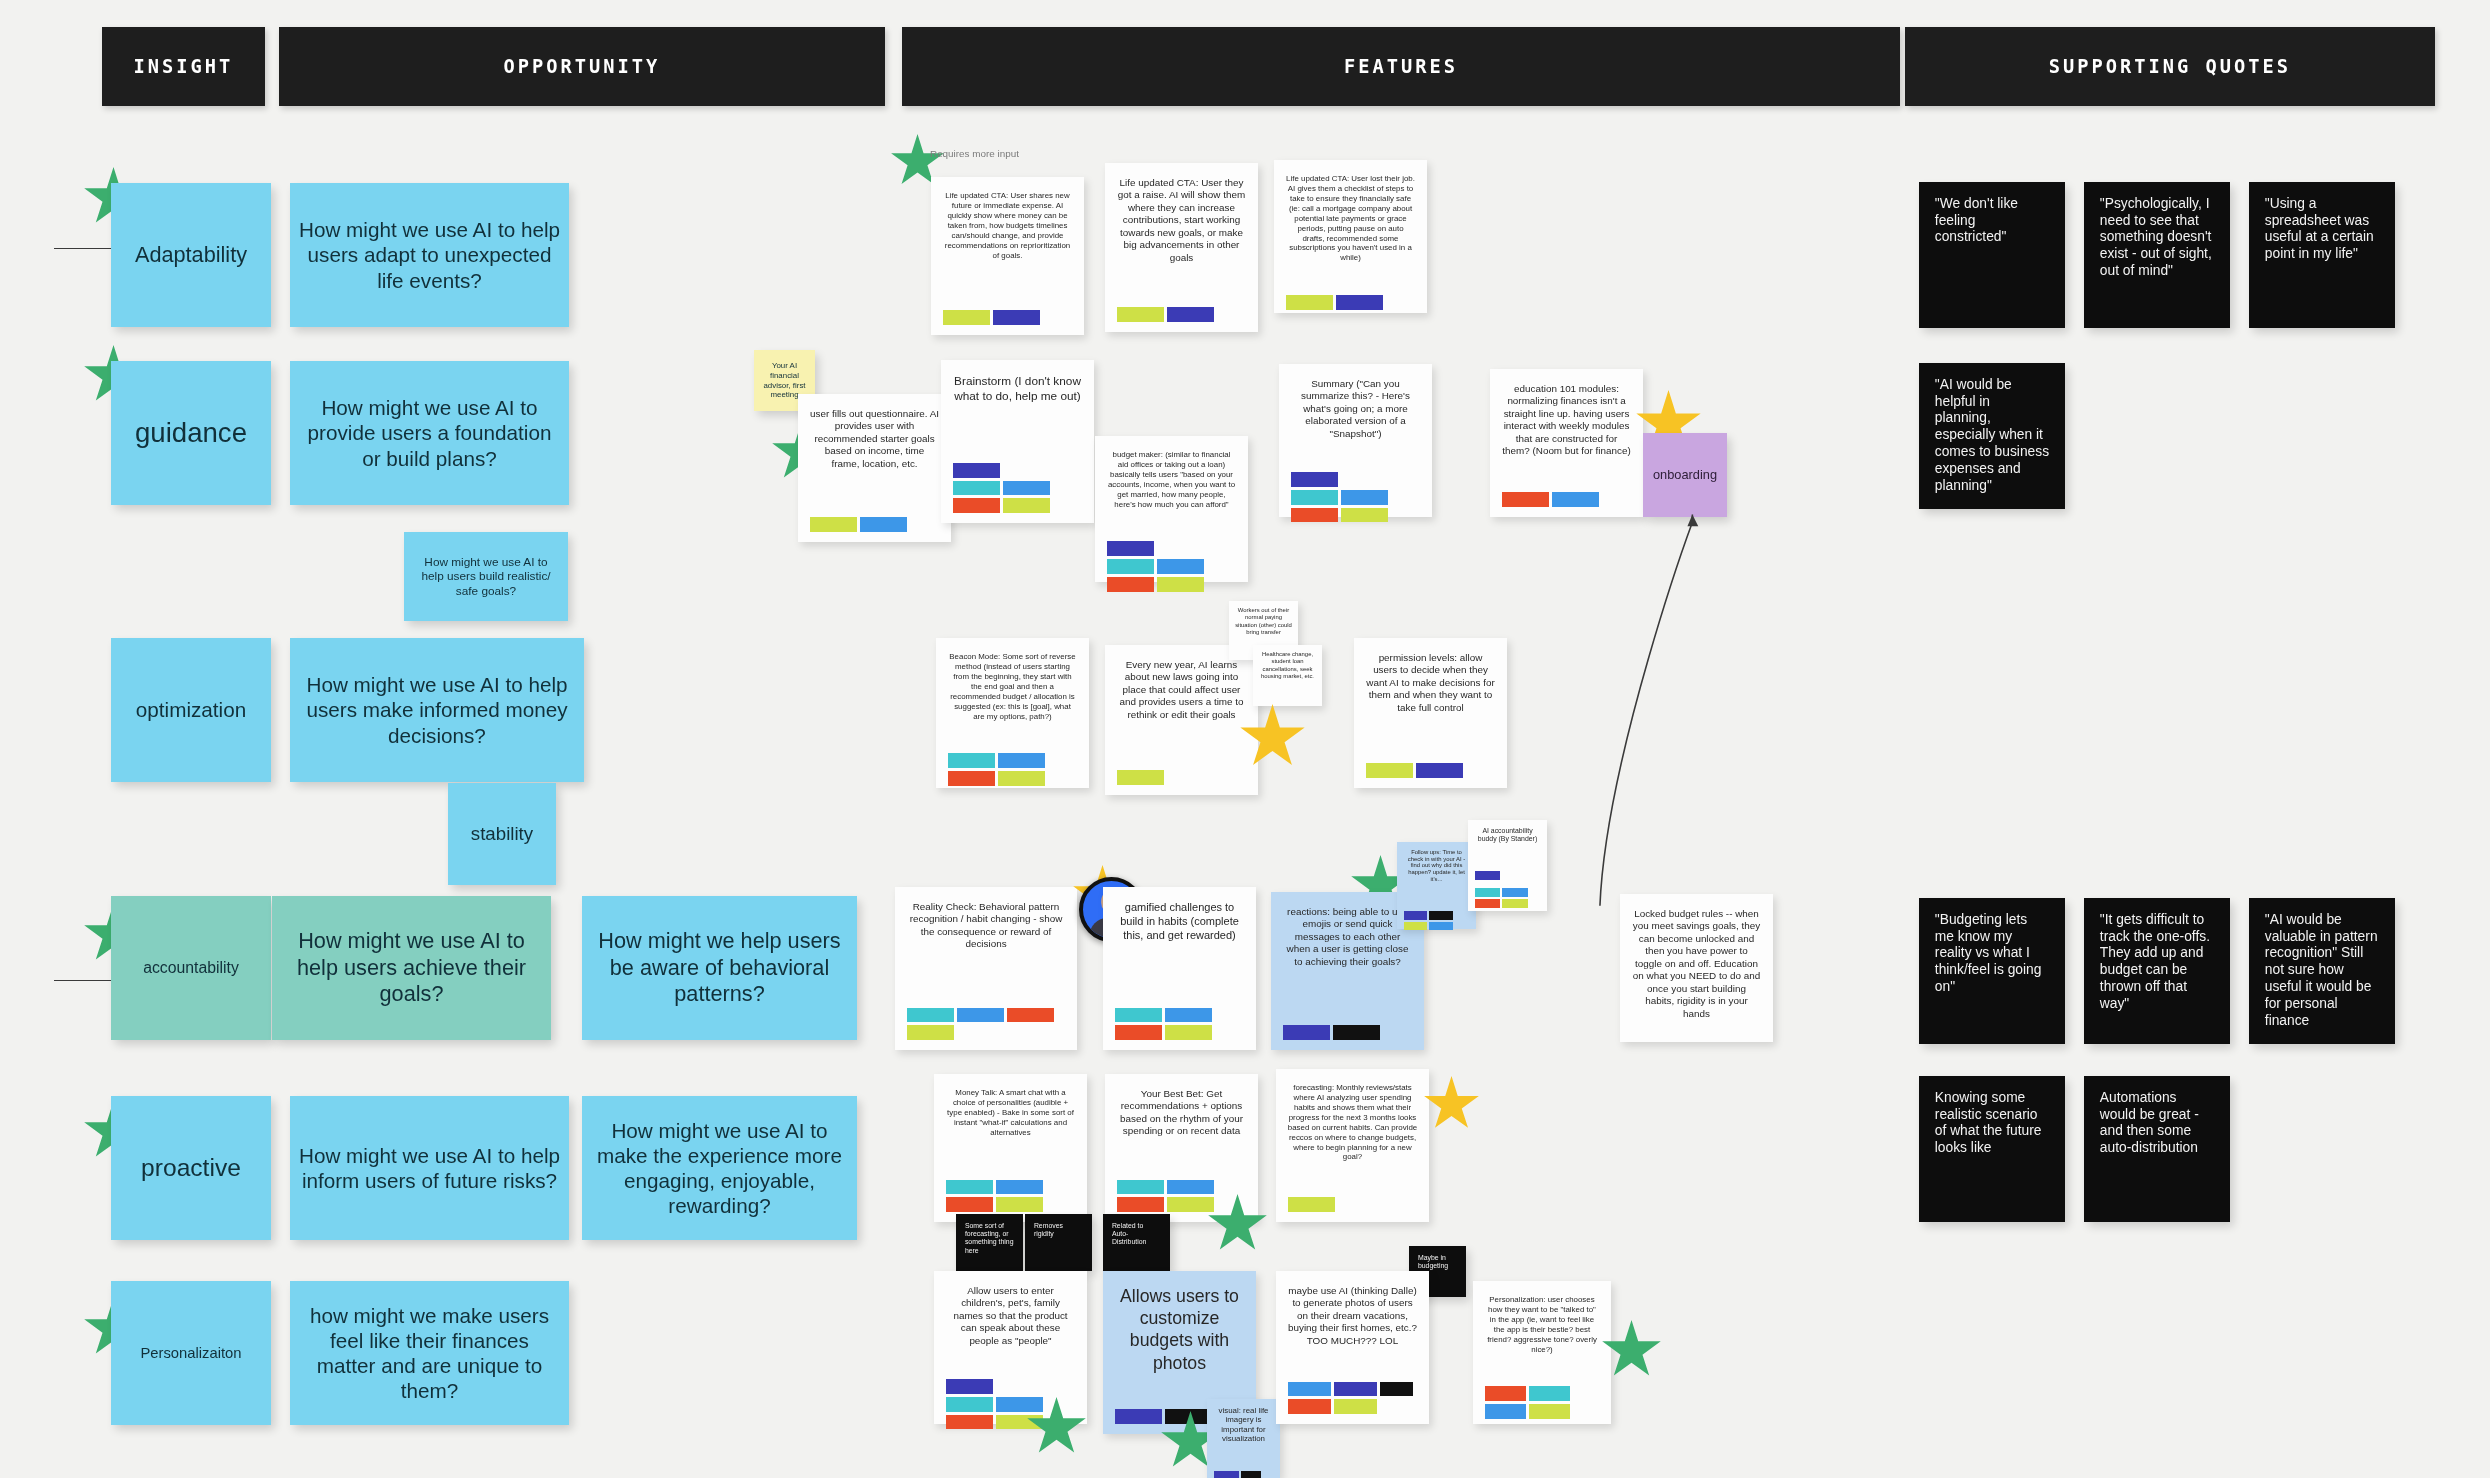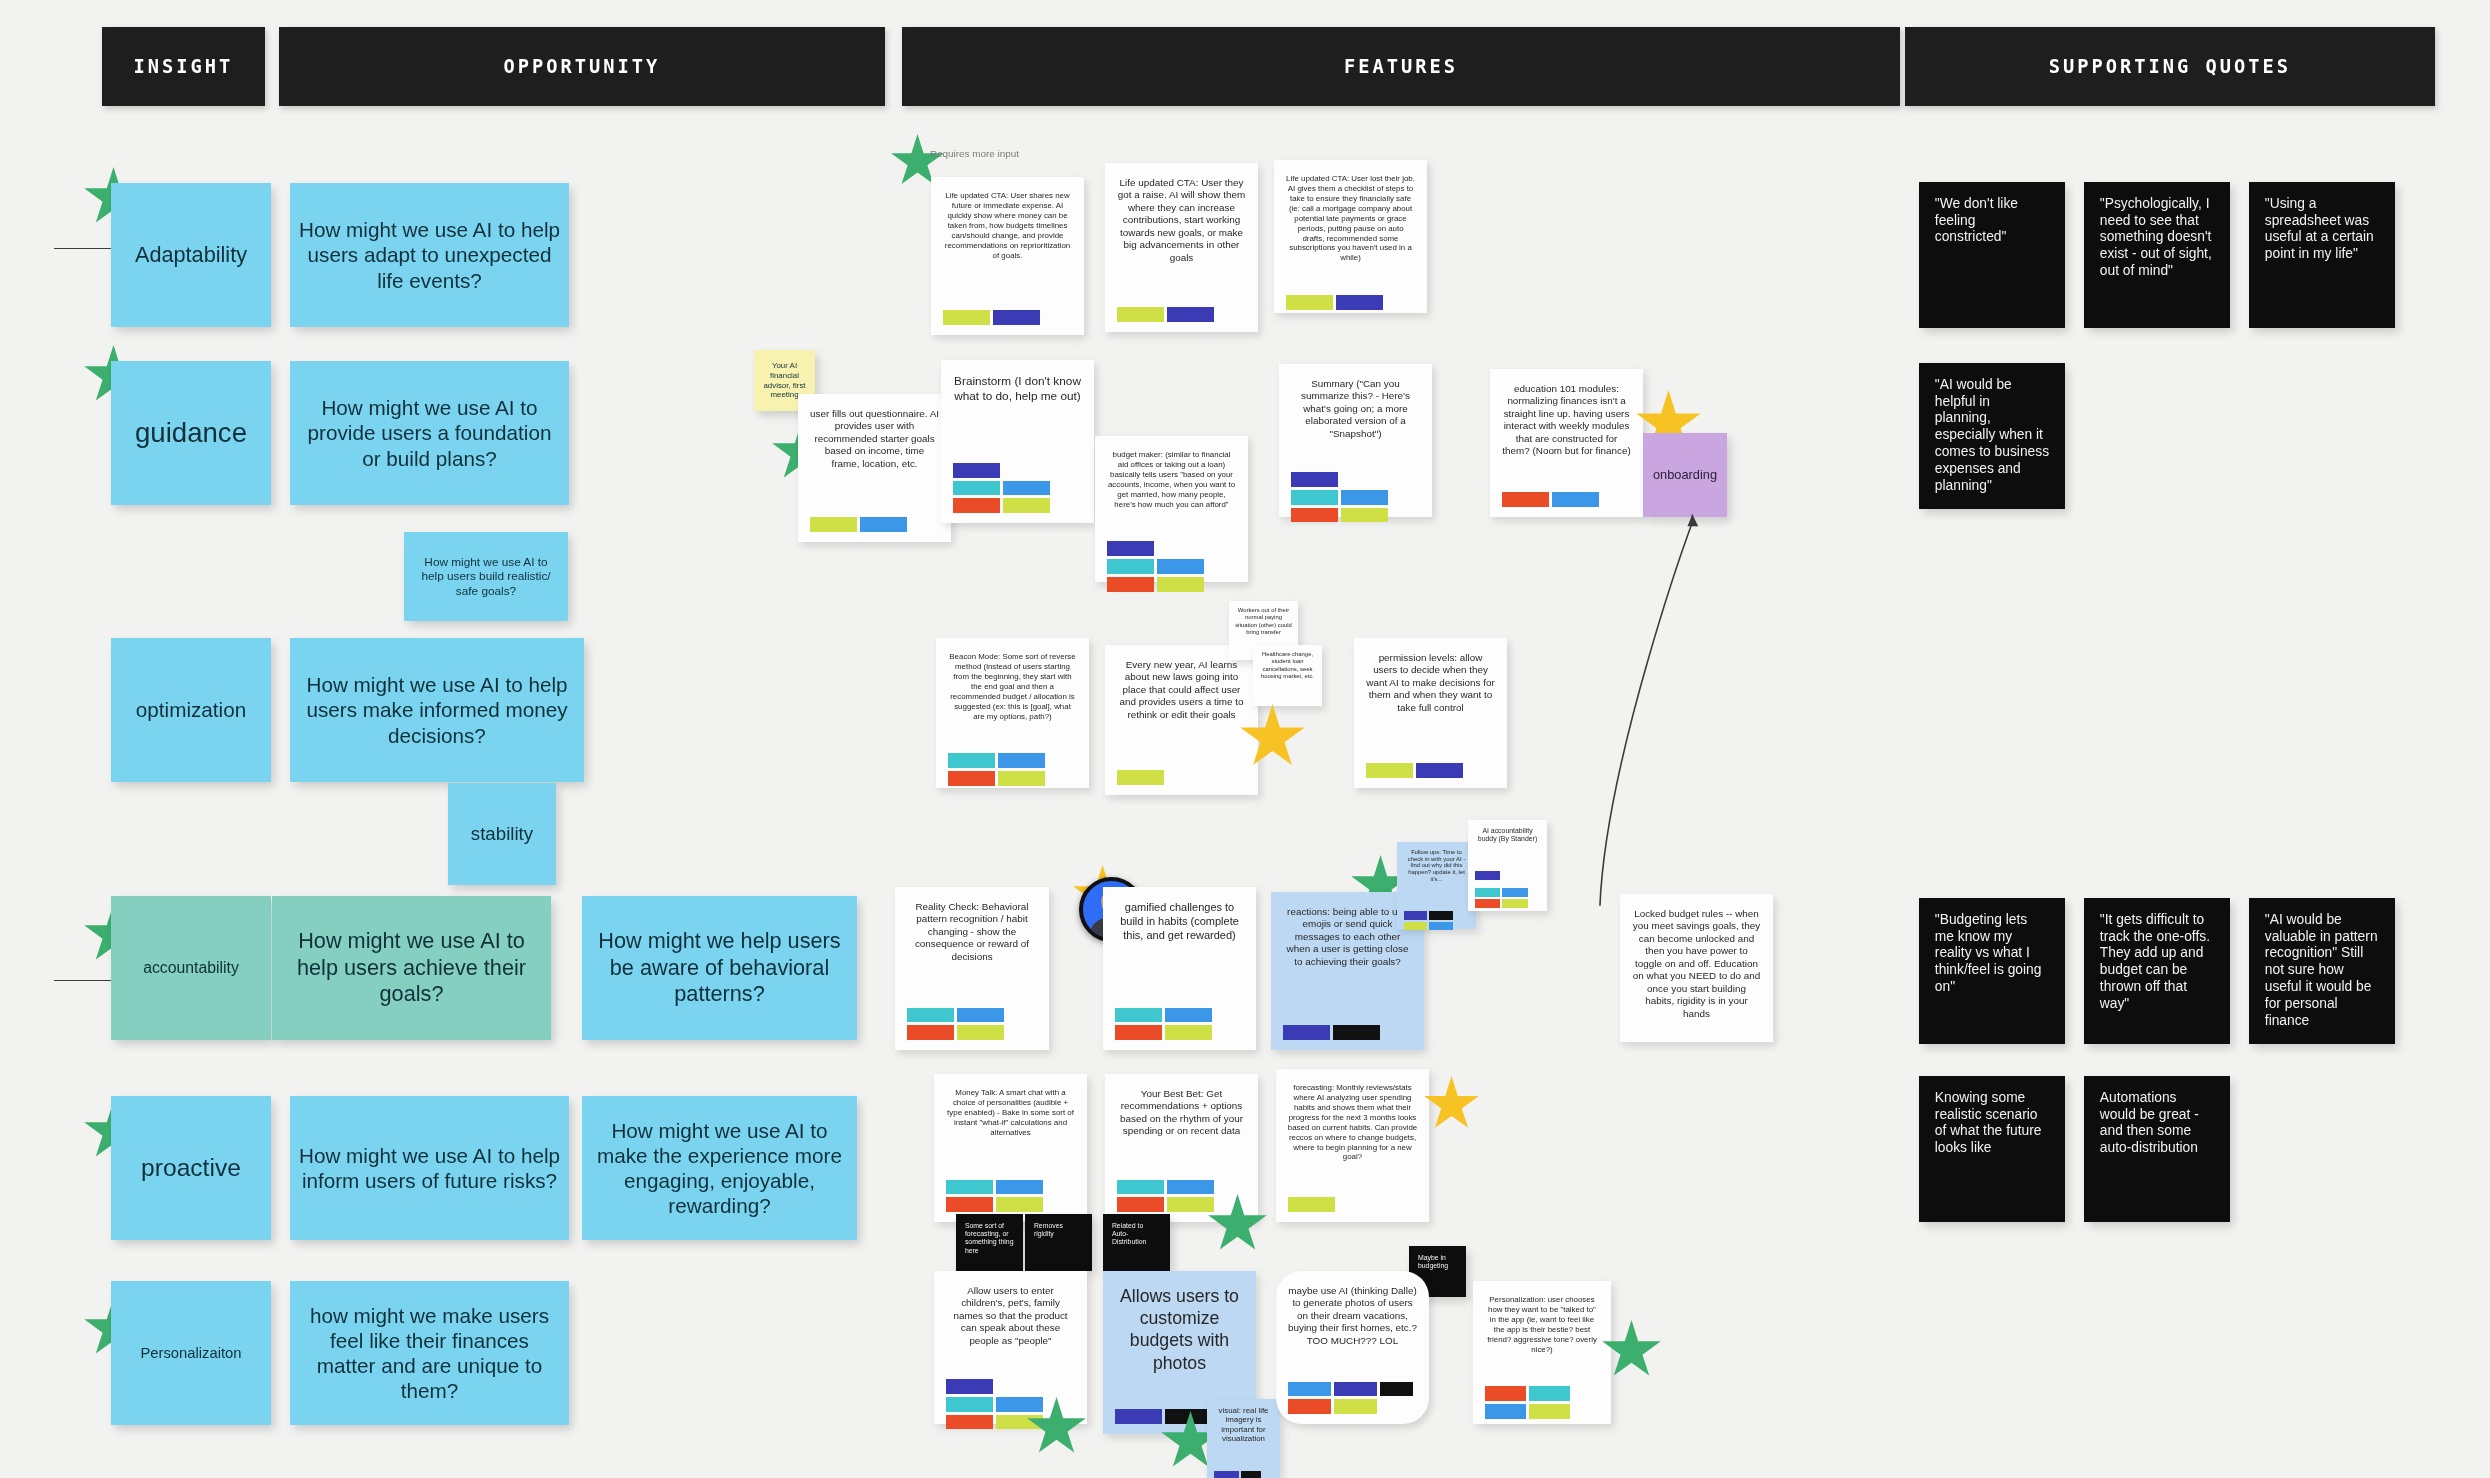--- a/index.html
+++ b/index.html
@@ -313,21 +313,21 @@
   <div class="star gold" style="left:1239px;top:704px;width:67px;height:67px;"></div>
 
   <div class="card" style="left:1354px;top:638px;width:153px;height:150px;">
     <div class="body tiny">permission levels: allow users to decide when they want AI to make decisions for them and when they want to take full control</div>
     <div class="votes">
       <i class="v-lime"></i>
       <i class="v-navy"></i>
     </div>
   </div>
 
-  <div class="card" style="left:895px;top:887px;width:154px;height:163px;justify-content:center;">
+  <div class="card" style="left:895px;top:887px;width:182px;height:163px;justify-content:center;">
     <div class="body tiny">Reality Check: Behavioral pattern recognition / habit changing - show the consequence or reward of decisions</div>
     <div class="votes w2">
       <i class="v-teal"></i>
         <i class="v-blue"></i>
       <i class="v-red"></i>
         <i class="v-lime"></i>
     </div>
   </div>
 
   <div class="star gold" style="left:1072px;top:865px;width:61px;height:61px;"></div>
@@ -446,21 +446,21 @@
   <div class="star green" style="left:1160px;top:1411px;width:61px;height:61px;"></div>
 
   <div class="card lb" style="left:1207px;top:1399px;width:73px;height:79px;padding:6.9px;">
     <div class="body" style="font-size:7.9px;line-height:1.2;">visual: real life imagery is important for visualization</div>
     <div class="votes" style="gap:2px;margin-top:3px;">
       <i class="v-navy" style="width:25.6px;height:8.9px;"></i>
       <i class="v-black" style="width:19.7px;height:8.9px;"></i>
     </div>
   </div>
 
-  <div class="card" style="left:1276px;top:1271px;width:153px;height:153px;border-radius:26px;">
+  <div class="card" style="left:1276px;top:1271px;width:153px;height:153px;">
     <div class="body tiny">maybe use AI (thinking Dalle) to generate photos of users on their dream vacations, buying their first homes, etc.? TOO MUCH??? LOL</div>
     <div class="votes">
       <i class="v-blue" style="width:43px;"></i>
       <i class="v-navy" style="width:43px;"></i>
       <i class="v-black" style="width:33px;"></i>
       <i class="v-red" style="width:43px;"></i>
       <i class="v-lime" style="width:43px;"></i>
     </div>
   </div>
 

